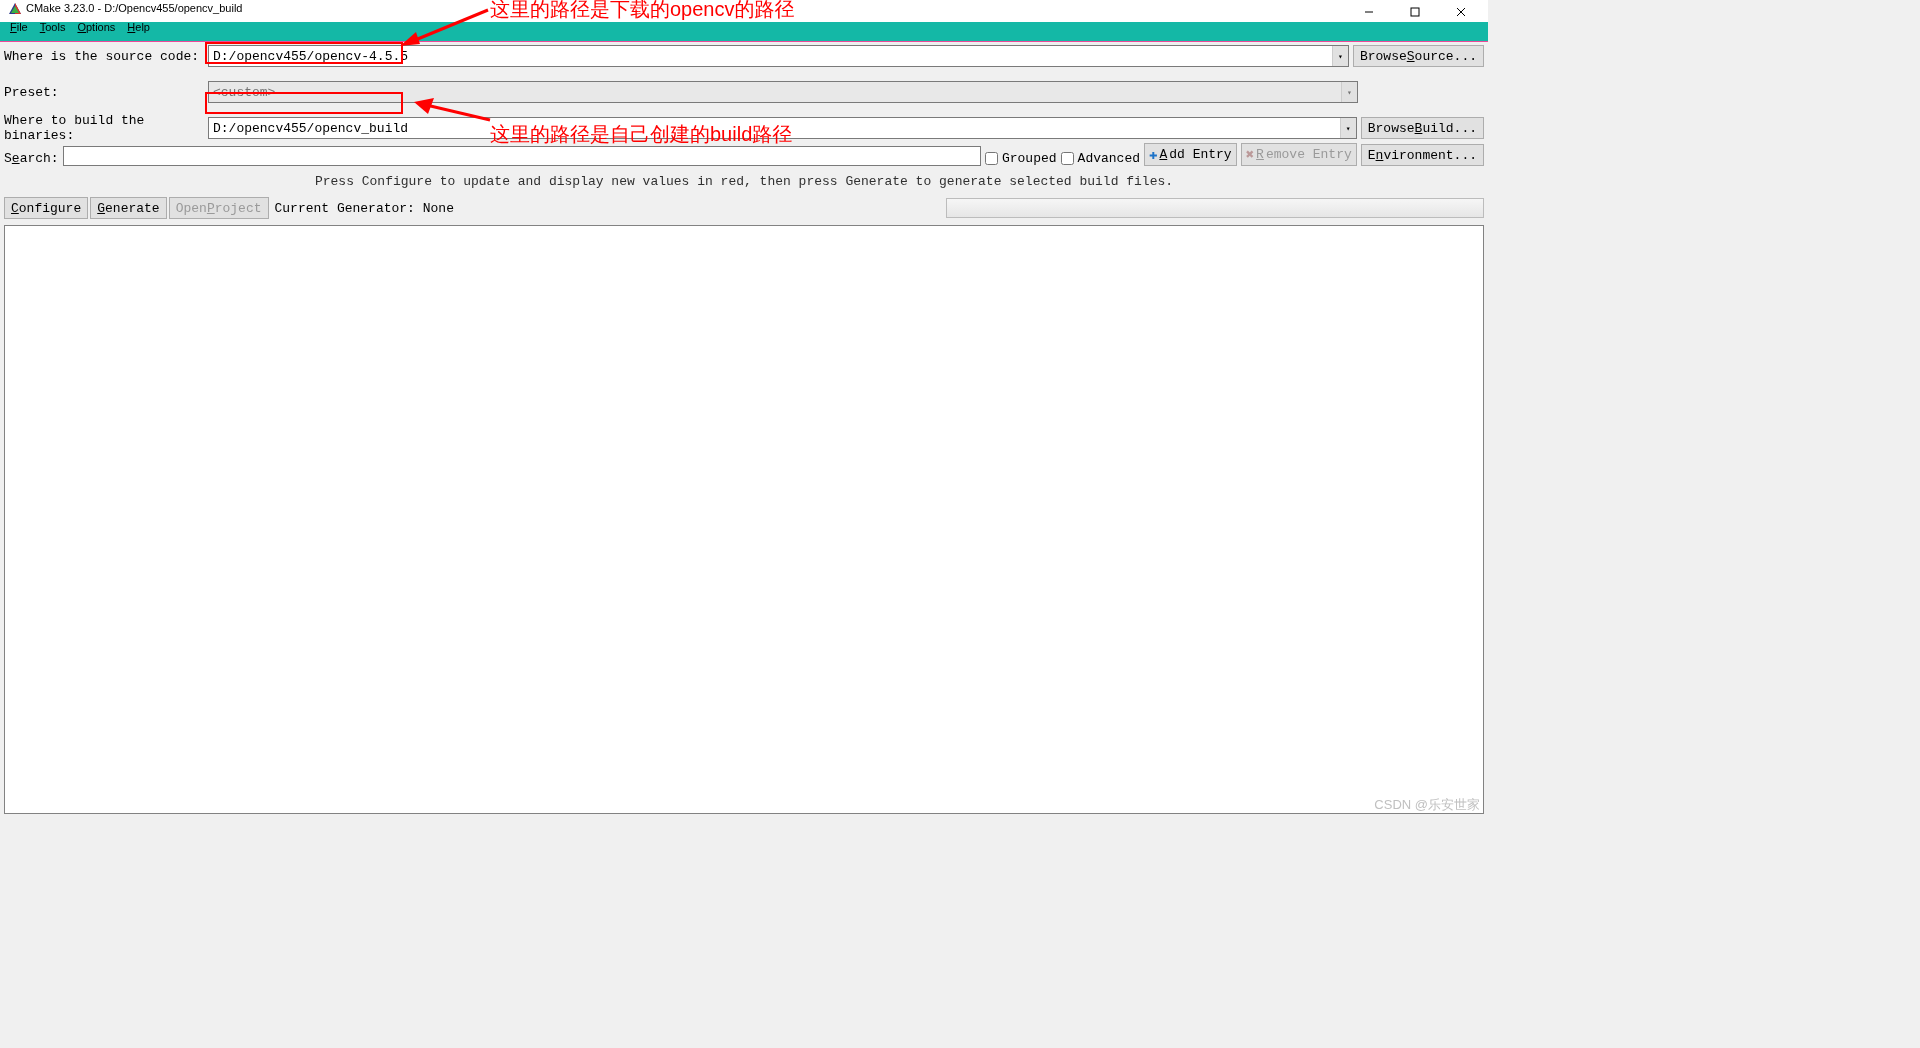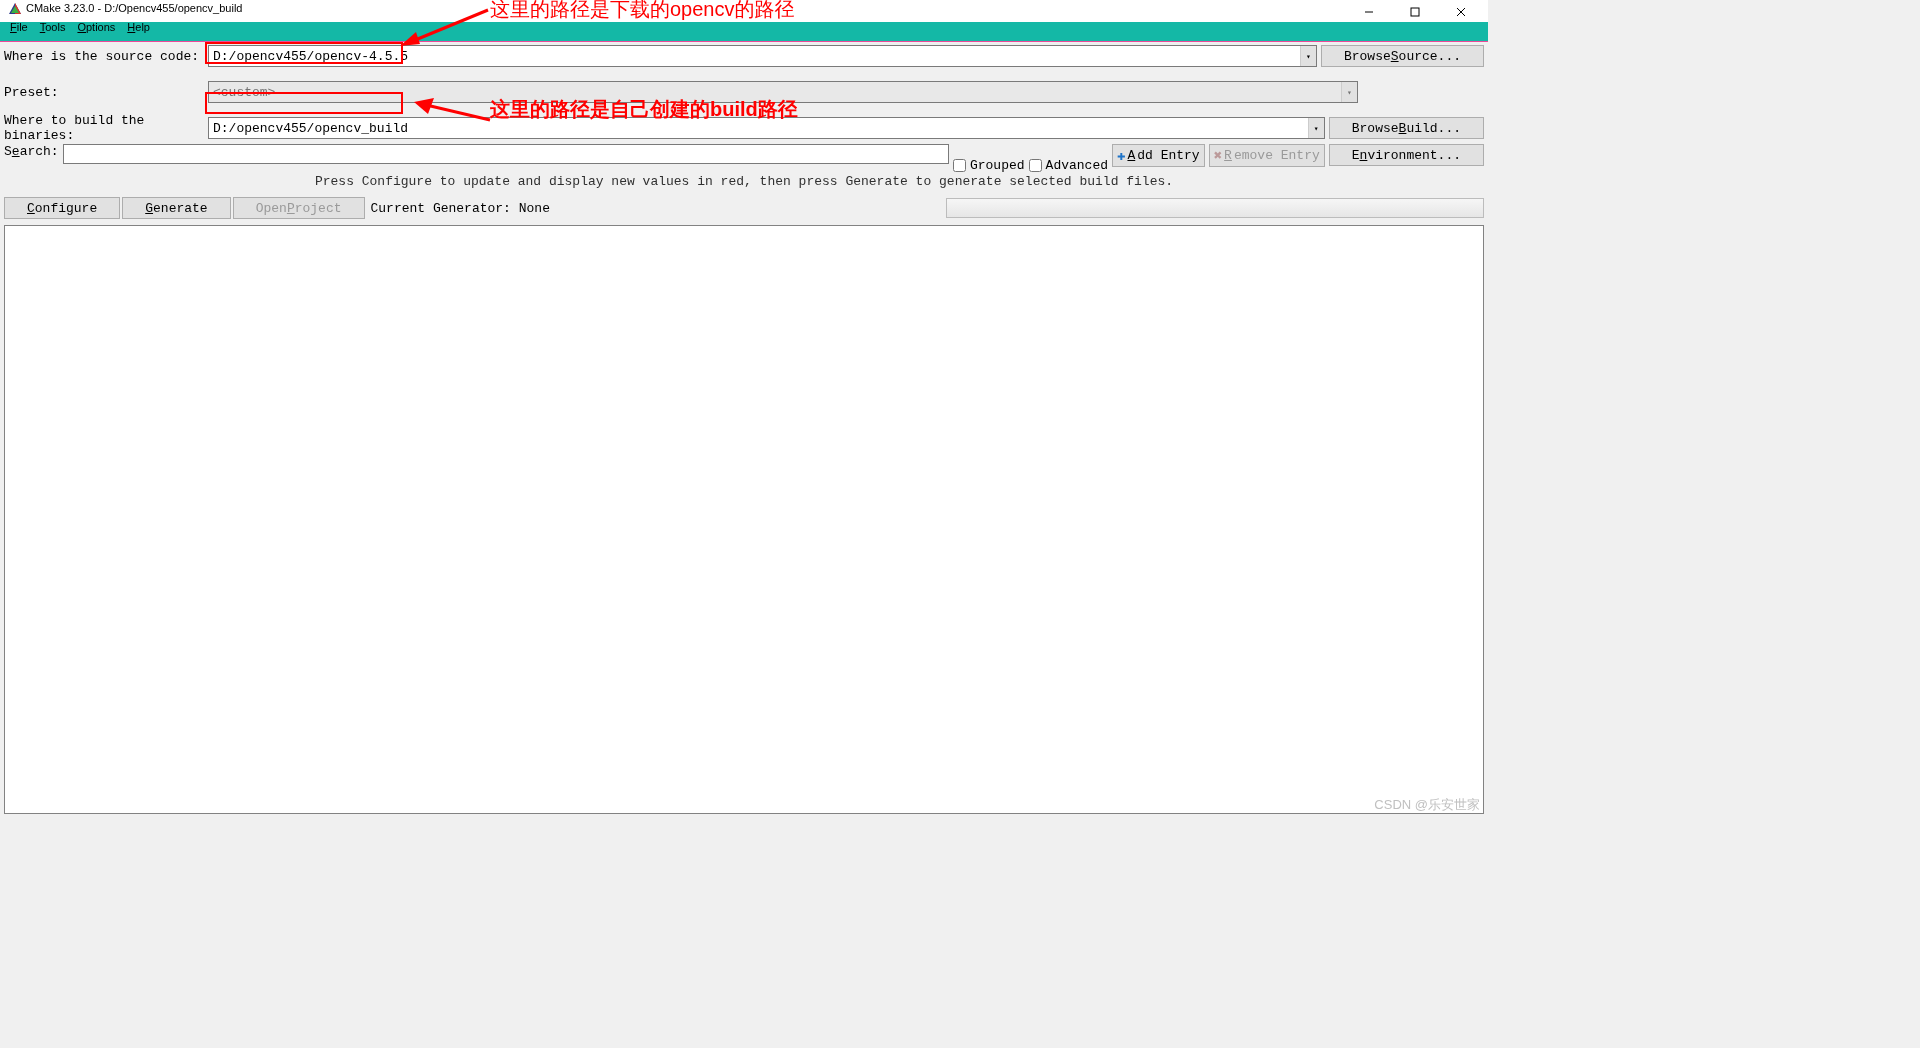--- a/index.html
+++ b/index.html
@@ -13,36 +13,36 @@
   .winctrl { margin-left:auto; display:flex; gap:0; }
   .winctrl .btn { width:46px; height:20px; display:flex; align-items:center; justify-content:center; cursor:default; }
 
   
   .menubar { height:20px; display:flex; align-items:center; padding:0 4px 10px 4px; background:#14b8a6; border-bottom:1px solid #ec4899; }
   .menubar .menuitem { padding:0 6px; font-size:11px; cursor:default; }
   .menubar .menuitem u { text-decoration:underline; }
 
   
   .annot { position:absolute; top:-4px; left:490px; font-size:20px; color:#ff0000; font-weight:400; pointer-events:none; z-index:50; white-space:nowrap;}
-  .annot2 { position:absolute; top:96px; left:490px; font-size:20px; color:#ff0000; font-weight:700; pointer-events:none; z-index:50; white-space:nowrap;}
+  .annot2 { position:absolute; top:121px; left:490px; font-size:20px; color:#ff0000; font-weight:400; pointer-events:none; z-index:50; white-space:nowrap;}
   .arrow { position:absolute; z-index:49; pointer-events:none; }
 
   
   .form { padding:2px 4px; display:flex; flex-direction:column; gap:12px; font-family: "Courier New", monospace; }
   .row { display:flex; align-items:center; gap:4px; height:24px; }
   .row .label { width:200px; font-size:13px; }
   .row .combo { flex:1; height:22px; border:1px solid #7a7a7a; background:#fff; display:flex; align-items:center; padding:0 4px; position:relative; font-family:"Courier New", monospace; font-size:13px;}
   .row .combo.disabled { background:#e8e8e8; color:#737373; }
   .row .combo .arrowdn { position:absolute; right:0; top:0; bottom:0; width:16px; background:#e1e1e1; border-left:1px solid #ccc; display:flex; align-items:center; justify-content:center; font-size:8px;}
-  .btnflat { height:22px; min-width:118px; padding:0 22px; border:1px solid #adadad; background:#e1e1e1; font-size:13px; font-family:"Courier New",monospace; cursor:default; display:flex; align-items:center; justify-content:center;}
+  .btnflat { height:22px; min-width:118px; padding:0 6px; border:1px solid #adadad; background:#e1e1e1; font-size:13px; font-family:"Courier New",monospace; cursor:default; display:flex; align-items:center; justify-content:center;}
   .btnflat.disabled { color:#9a9a9a; }
   .redbox { position:absolute; border:2px solid #ff0000; pointer-events:none; z-index:48;}
 
   
-  .searchrow { display:flex; align-items:flex-start; gap:4px; padding:2px 4px; height:26px; font-family:"Courier New", monospace;}
+  .searchrow { display:flex; align-items:flex-end; gap:4px; padding:2px 4px; height:26px; font-family:"Courier New", monospace;}
   .searchrow .label { font-size:13px; }
   .searchrow input[type=text] { flex:1; max-width:955px; height:20px; border:1px solid #7a7a7a; padding:0 4px; font-family:"Courier New",monospace;}
   .chk { display:flex; align-items:center; gap:2px; font-size:13px;margin-top:14px;}
   .chk input { margin:0 2px 0 0; }
   .addentry { background:#e1e1e1; border:1px solid #adadad; padding:2px 4px; font-size:13px; display:flex; align-items:center; gap:2px; font-family:"Courier New",monospace;}
   .addentry.disabled { color:#9a9a9a; }
   .plusicon { color:#1e73c8; font-weight:bold; font-size:14px;}
   .minusicon { color:#bb9999; font-weight:bold; font-size:14px;}
 
   

